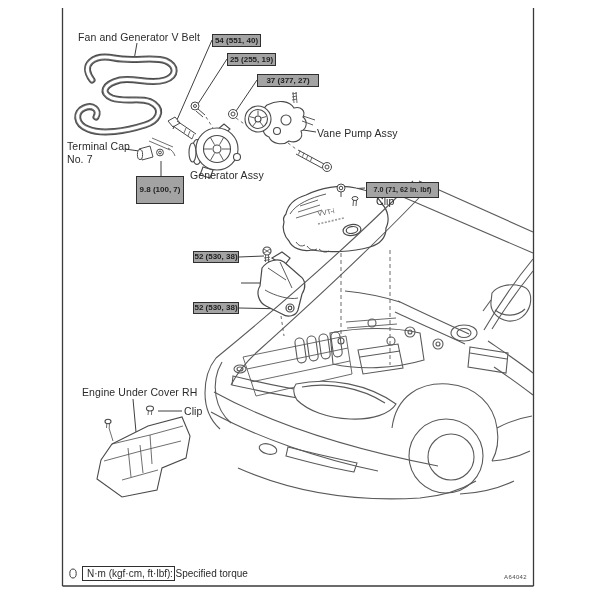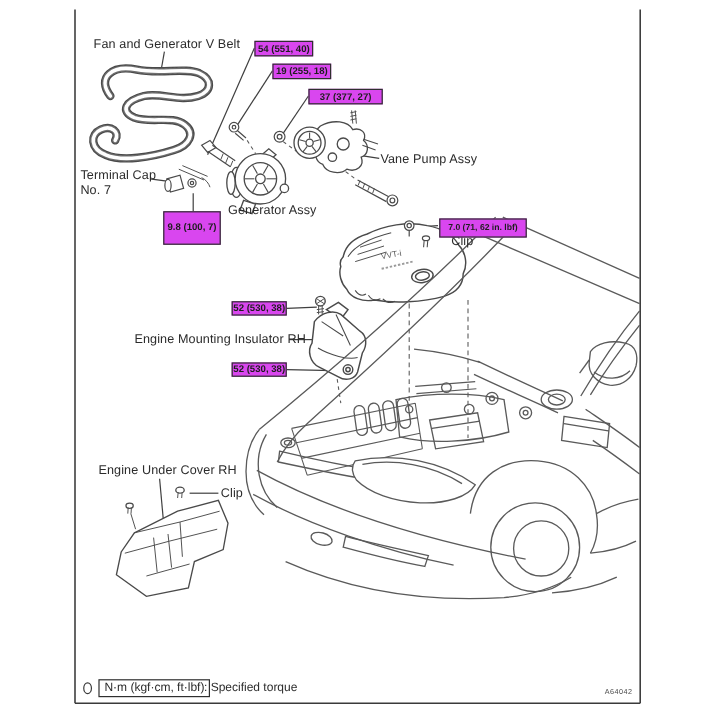--- a/index.html
+++ b/index.html
@@ -1,20 +1,20 @@
 <!DOCTYPE html>
 <html><head>
 <meta charset="utf-8">
 <style>
   html,body{margin:0;padding:0;background:#fff;}
   .stage{position:relative;width:600px;height:600px;background:#ffffff;overflow:hidden;
          font-family:"Liberation Sans",sans-serif;}
   svg.art{position:absolute;left:0;top:0;}
   .lbl{position:absolute;font-size:10.5px;color:#2b2b2b;white-space:nowrap;letter-spacing:.1px;line-height:12px;text-align:right;}
-  .tbox{position:absolute;border:1.3px solid #2f2f2f;background:#d946ef;color:#1e1e1e;
+  .tbox{position:absolute;border:1.3px solid #2f2f2f;background:#a3a3a3;color:#1e1e1e;
         font-weight:bold;font-size:8px;line-height:1;display:flex;align-items:center;
         justify-content:center;white-space:nowrap;box-sizing:border-box;padding:1px 1px;}
   .legend-box{position:absolute;border:1.1px solid #2f2f2f;background:#fff;color:#2b2b2b;
         font-size:10px;line-height:1;display:flex;align-items:center;justify-content:center;
         white-space:nowrap;box-sizing:border-box;padding:2px 4px;height:15px;}
   .legend-note{position:absolute;font-size:10px;color:#2b2b2b;white-space:nowrap;}
   .fig-code{position:absolute;font-size:6px;color:#4a4a4a;letter-spacing:.4px;}
 </style>
 </head>
 <body>
@@ -251,26 +251,25 @@
 
   <ellipse cx="73" cy="573.5" rx="3.2" ry="4.5" fill="none" stroke="#3a3a3a" stroke-width="1"></ellipse>
 </svg>
 
 <div class="lbl" style="left:78px;top:31px">Fan and Generator V Belt</div>
 <div class="lbl" style="left:67px;top:140px">Terminal Cap</div>
 <div class="lbl" style="left:67px;top:153px">No. 7</div>
 <div class="lbl" style="left:190px;top:169px">Generator Assy</div>
 <div class="lbl" style="left:317px;top:127px">Vane Pump Assy</div>
 <div class="lbl" style="left:376px;top:195px">Clip</div>
-<div class="lbl" style="left:112px;top:277px">Engine Mounting Insulator RH</div>
 <div class="lbl" style="left:82px;top:386px">Engine Under Cover RH</div>
 <div class="lbl" style="left:184px;top:405px">Clip</div>
 
 <div class="tbox" style="left:212px;top:34px;width:49px;height:13px">54 (551, 40)</div>
-<div class="tbox" style="left:227px;top:53px;width:49px;height:13px">19 (255, 18)</div>
+<div class="tbox" style="left:227px;top:53px;width:49px;height:13px">25 (255, 19)</div>
 <div class="tbox" style="left:257px;top:74px;width:62px;height:13px">37 (377, 27)</div>
 <div class="tbox" style="left:136px;top:176px;width:48px;height:28px">9.8 (100, 7)</div>
 <div class="tbox" style="left:366px;top:182px;width:73px;height:16px;font-size:7.2px">7.0 (71, 62 in. lbf)</div>
 <div class="tbox" style="left:193px;top:251px;width:46px;height:12px">52 (530, 38)</div>
 <div class="tbox" style="left:193px;top:302px;width:46px;height:12px">52 (530, 38)</div>
 
 <div class="legend-box" style="left:82px;top:566px">N·m (kgf·cm, ft·lbf)</div>
 <div class="legend-note" style="left:170px;top:568px">: Specified torque</div>
 <div class="fig-code" style="left:504px;top:574px">A64042</div>
 

